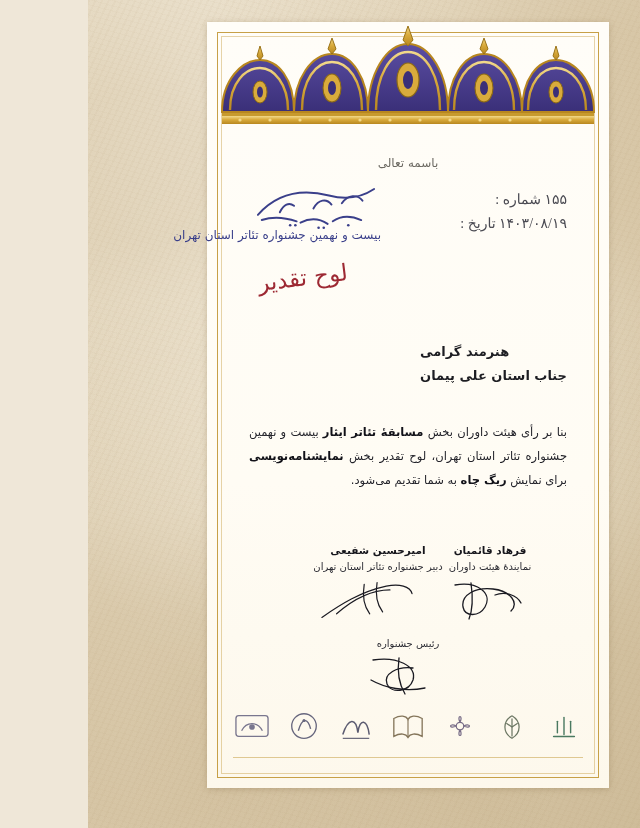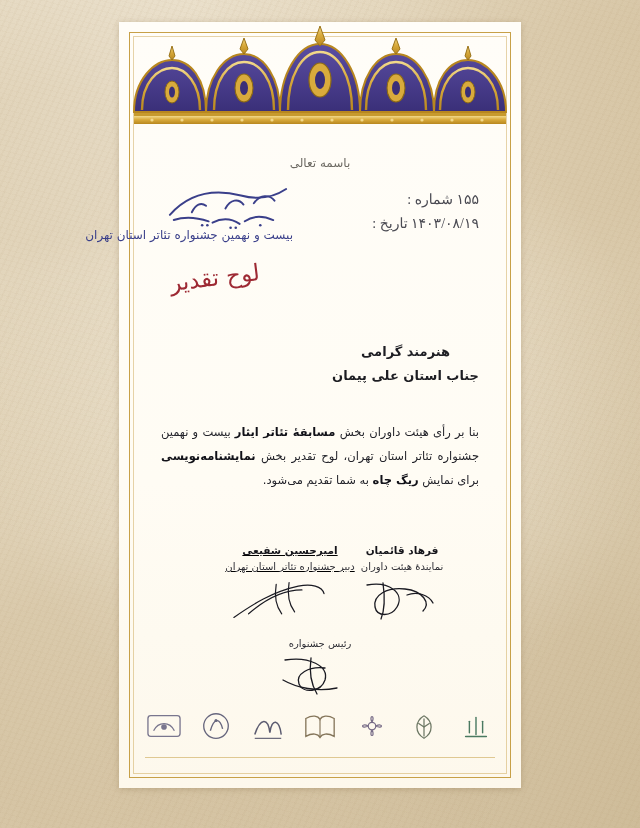--- a/index.html
+++ b/index.html
@@ -10,21 +10,21 @@
     width: 640px;
     height: 828px;
     overflow: hidden;
     font-family: "DejaVu Sans", sans-serif;
     background: #efe7d8;
   }
 
   
   #page {
     position: relative;
-    width: 640px;
+    width: 552px;
     height: 828px;
     background:
       radial-gradient(ellipse at 20% 12%, #f6f0e3 0%, #ece2cd 35%, #e2d5bb 70%, #d9caac 100%);
     overflow: hidden;
   }
   
   #page::before {
     content: "";
     position: absolute;
     inset: 0;
@@ -144,21 +144,21 @@
     text-align: left;
     transform: rotate(-7deg);
     transform-origin: left center;
     font-family: "DejaVu Serif", serif;
   }
 
   .salutation {
     position: absolute;
     top: 318px;
     right: 42px;
-    text-align: center;
+    text-align: left;
     font-size: 13px;
     font-weight: bold;
     color: #1d1d22;
     line-height: 1.85;
   }
 
   .body-text {
     position: absolute;
     top: 382px;
     right: 42px;
@@ -191,21 +191,21 @@
     color: #2d2d34;
     line-height: 1.6;
     white-space: nowrap;
   }
   .sig .scribble {
     height: 46px;
     margin-top: 2px;
   }
 
   #sig-right { top: 520px; right: 44px; width: 150px; }
-  #sig-left  { top: 520px; left: 96px;  width: 150px; text-decoration: underline; }
+  #sig-left  { top: 520px; left: 96px;  width: 150px; }
   #sig-center{ top: 614px; left: 50%; transform: translateX(-50%); width: 190px; }
 
   
   .footer-logos {
     position: absolute;
     bottom: 44px;
     left: 0;
     right: 0;
     display: flex;
     justify-content: center;

